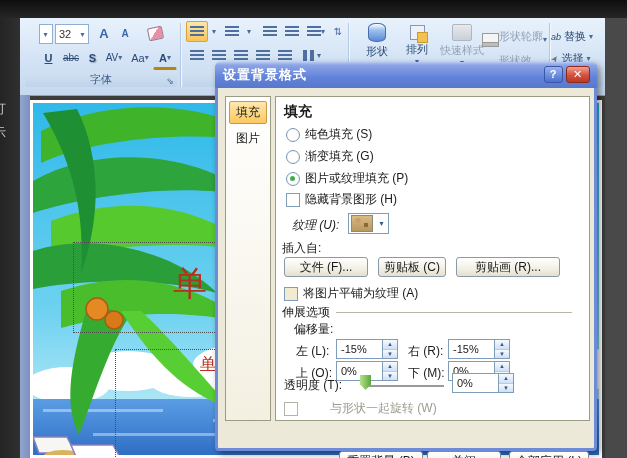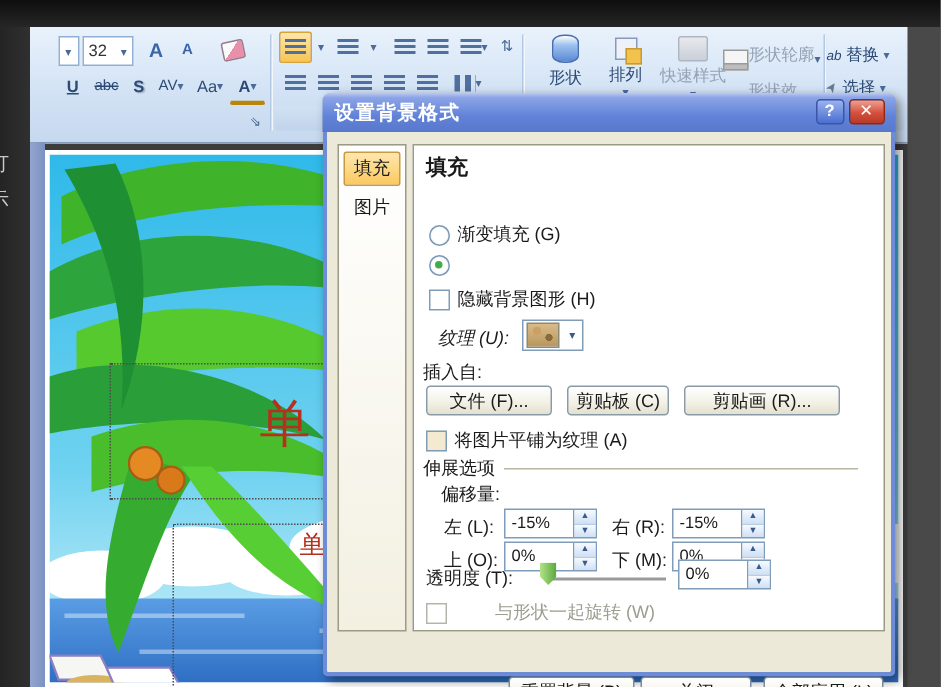--- a/index.html
+++ b/index.html
@@ -113,20 +113,21 @@
         </div>
       <div class="rbtn" style="left:102px;top:26px;width:24px;">
           <span>Aa</span>
           <span class="dd">▾</span>
         </div>
       <div class="rbtn" style="left:128px;top:26px;width:22px;font-weight:bold;border-bottom:3px solid #b8860b;">
           <span>A</span>
           <span class="dd">▾</span>
         </div>
 
+      <div class="grp-label">字体</div>
       <span class="launcher">⇘</span>
     </div>
 
     <div class="vsep" style="left:160px;"></div>
 
     <div class="abs" style="left:163px;top:3px;width:165px;height:70px;">
       <div class="rbtn hl" style="left:3px;top:0;width:20px;">
           <span class="lns"></span>
         </div>
       <div class="rbtn" style="left:25px;top:0;width:10px;">
@@ -296,26 +297,31 @@
     <div class="dlg-body">
 
       <div class="tabs">
         <div class="tab sel">填充</div>
         <div class="tab">图片</div>
       </div>
 
       <div class="panel">
         <div class="heading">填充</div>
 
+        <div class="opt" style="left:10px;top:29px;">
+          <span class="radio"></span>
+          <span>纯色填充 (S)</span>
+        </div>
         <div class="opt" style="left:10px;top:51px;">
           <span class="radio"></span>
           <span>渐变填充 (G)</span>
         </div>
         <div class="opt" style="left:10px;top:73px;">
           <span class="radio on"></span>
+          <span>图片或纹理填充 (P)</span>
         </div>
         <div class="opt" style="left:10px;top:94px;justify-content:center;">
           <span class="cb"></span>
           <span>隐藏背景图形 (H)</span>
         </div>
 
         <div class="opt" style="left:16px;top:120px;font-style:italic;">
           <span>纹理 (U):</span>
         </div>
         <div class="texture-dd" style="left:72px;top:116px;">

